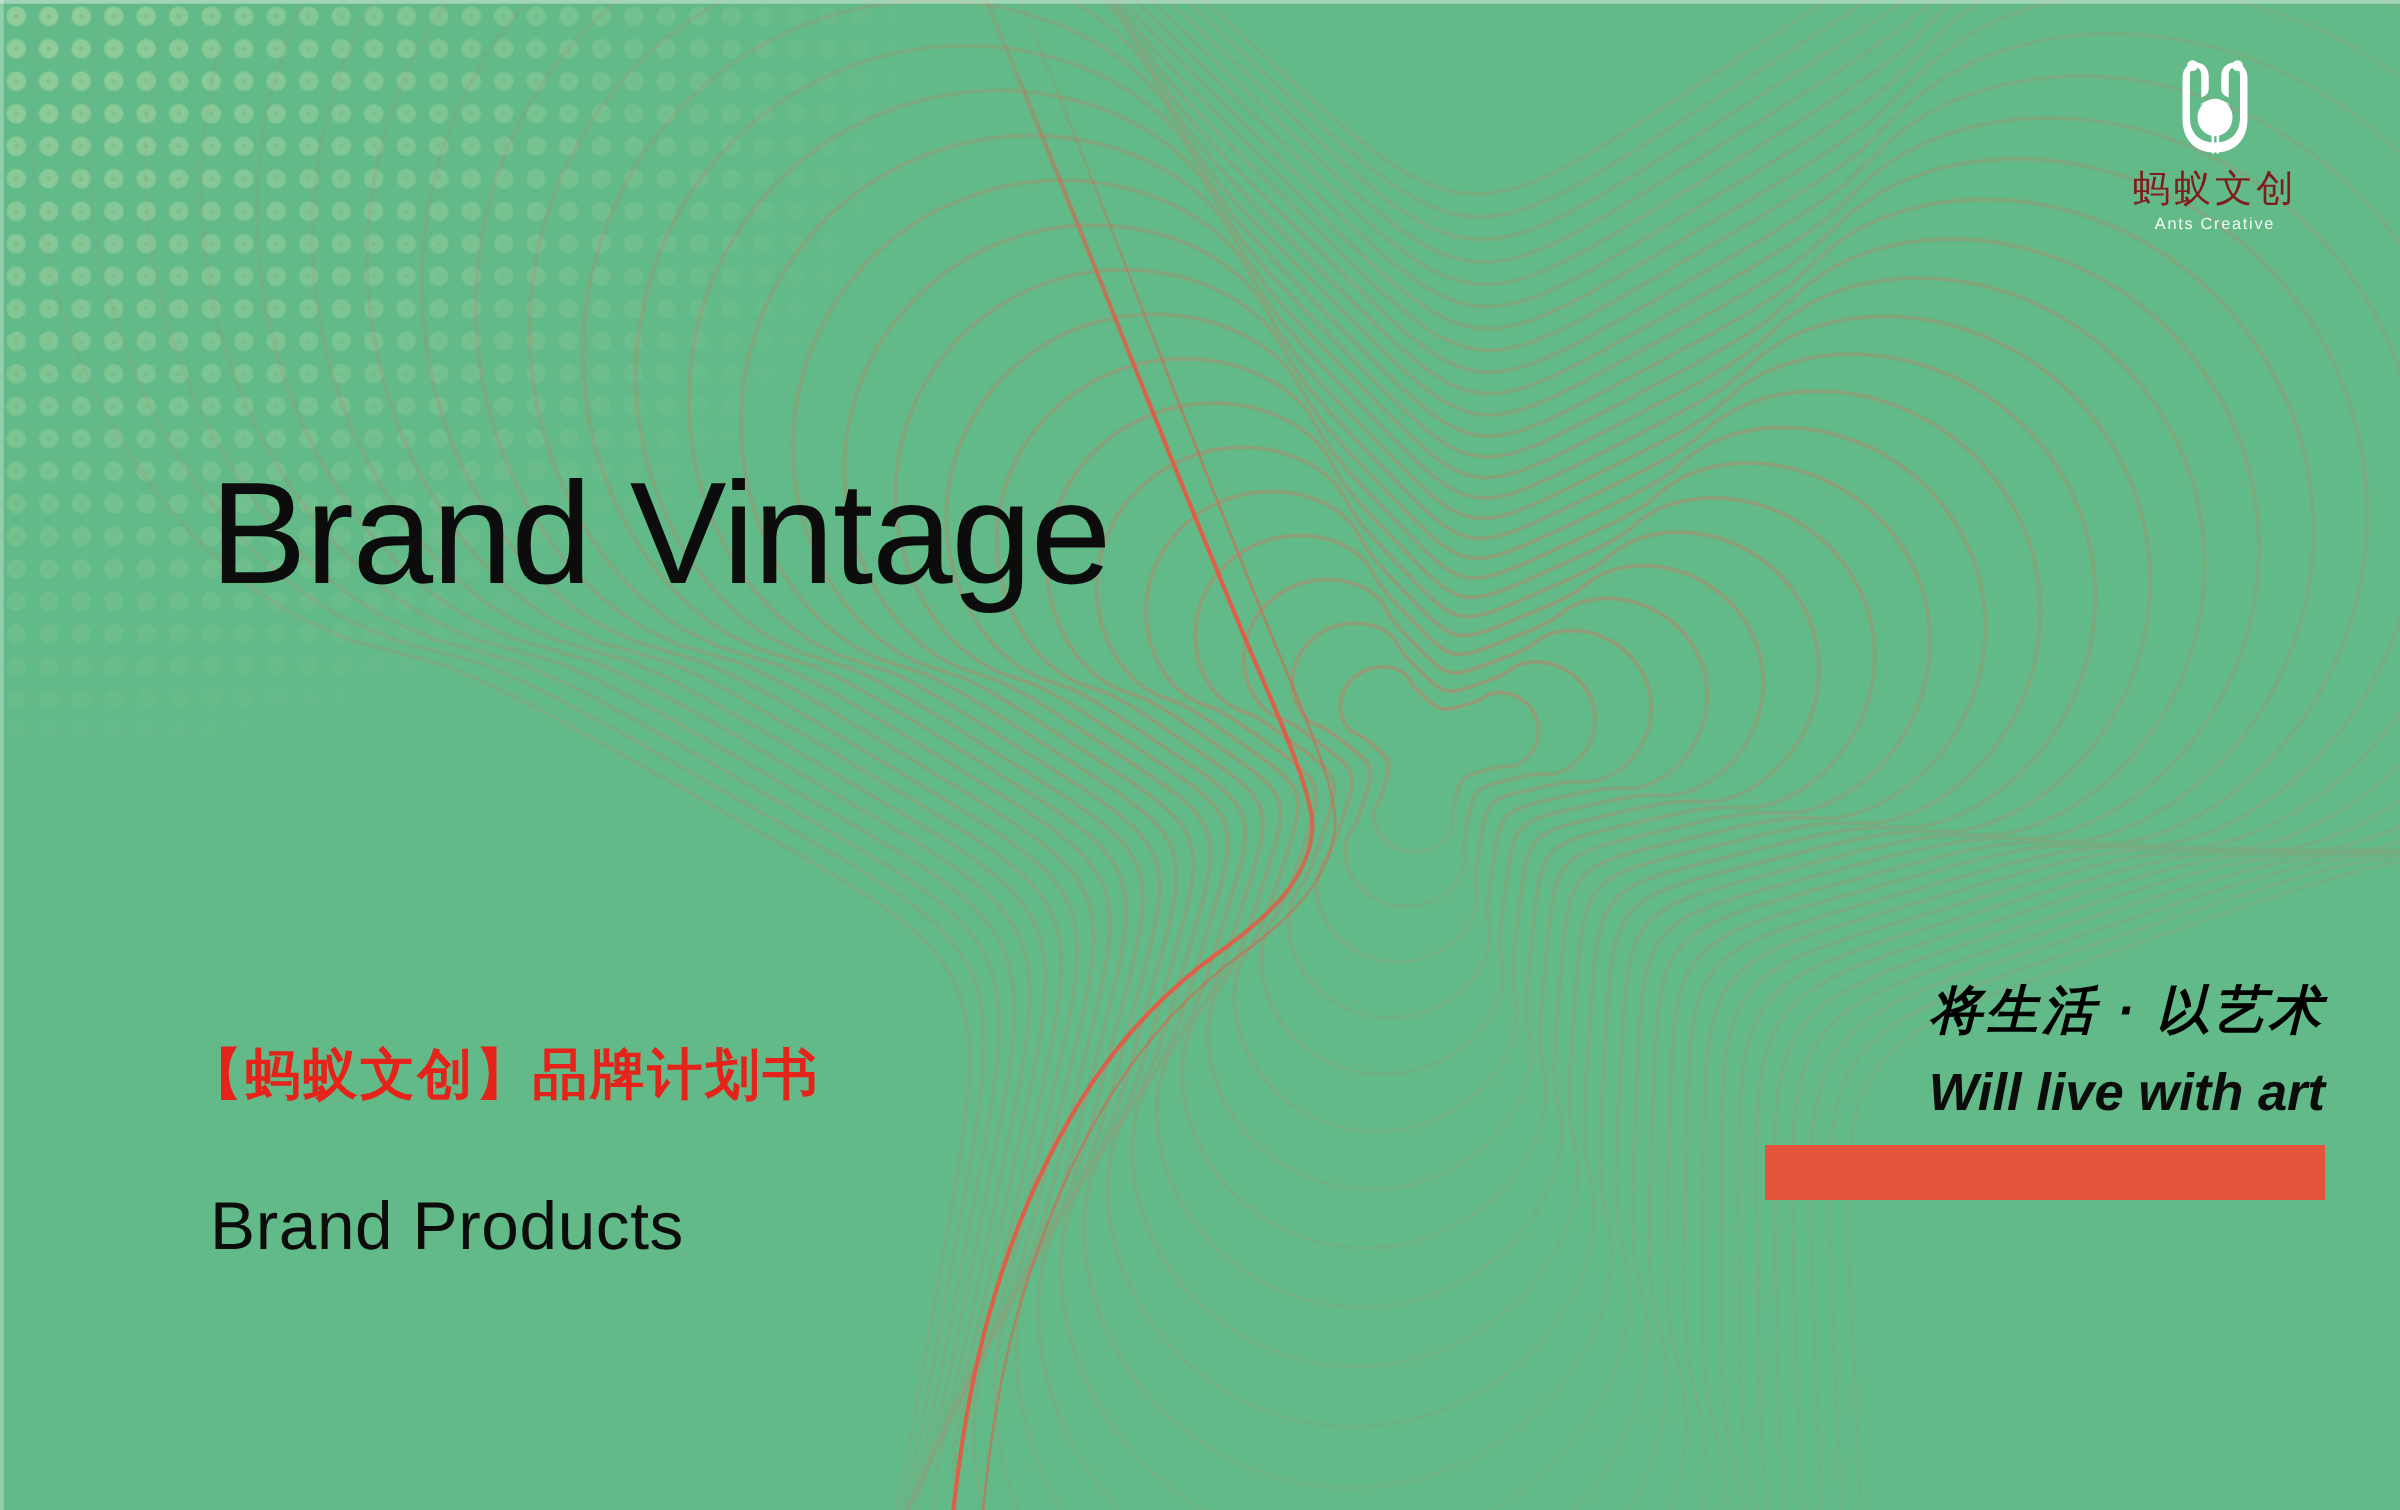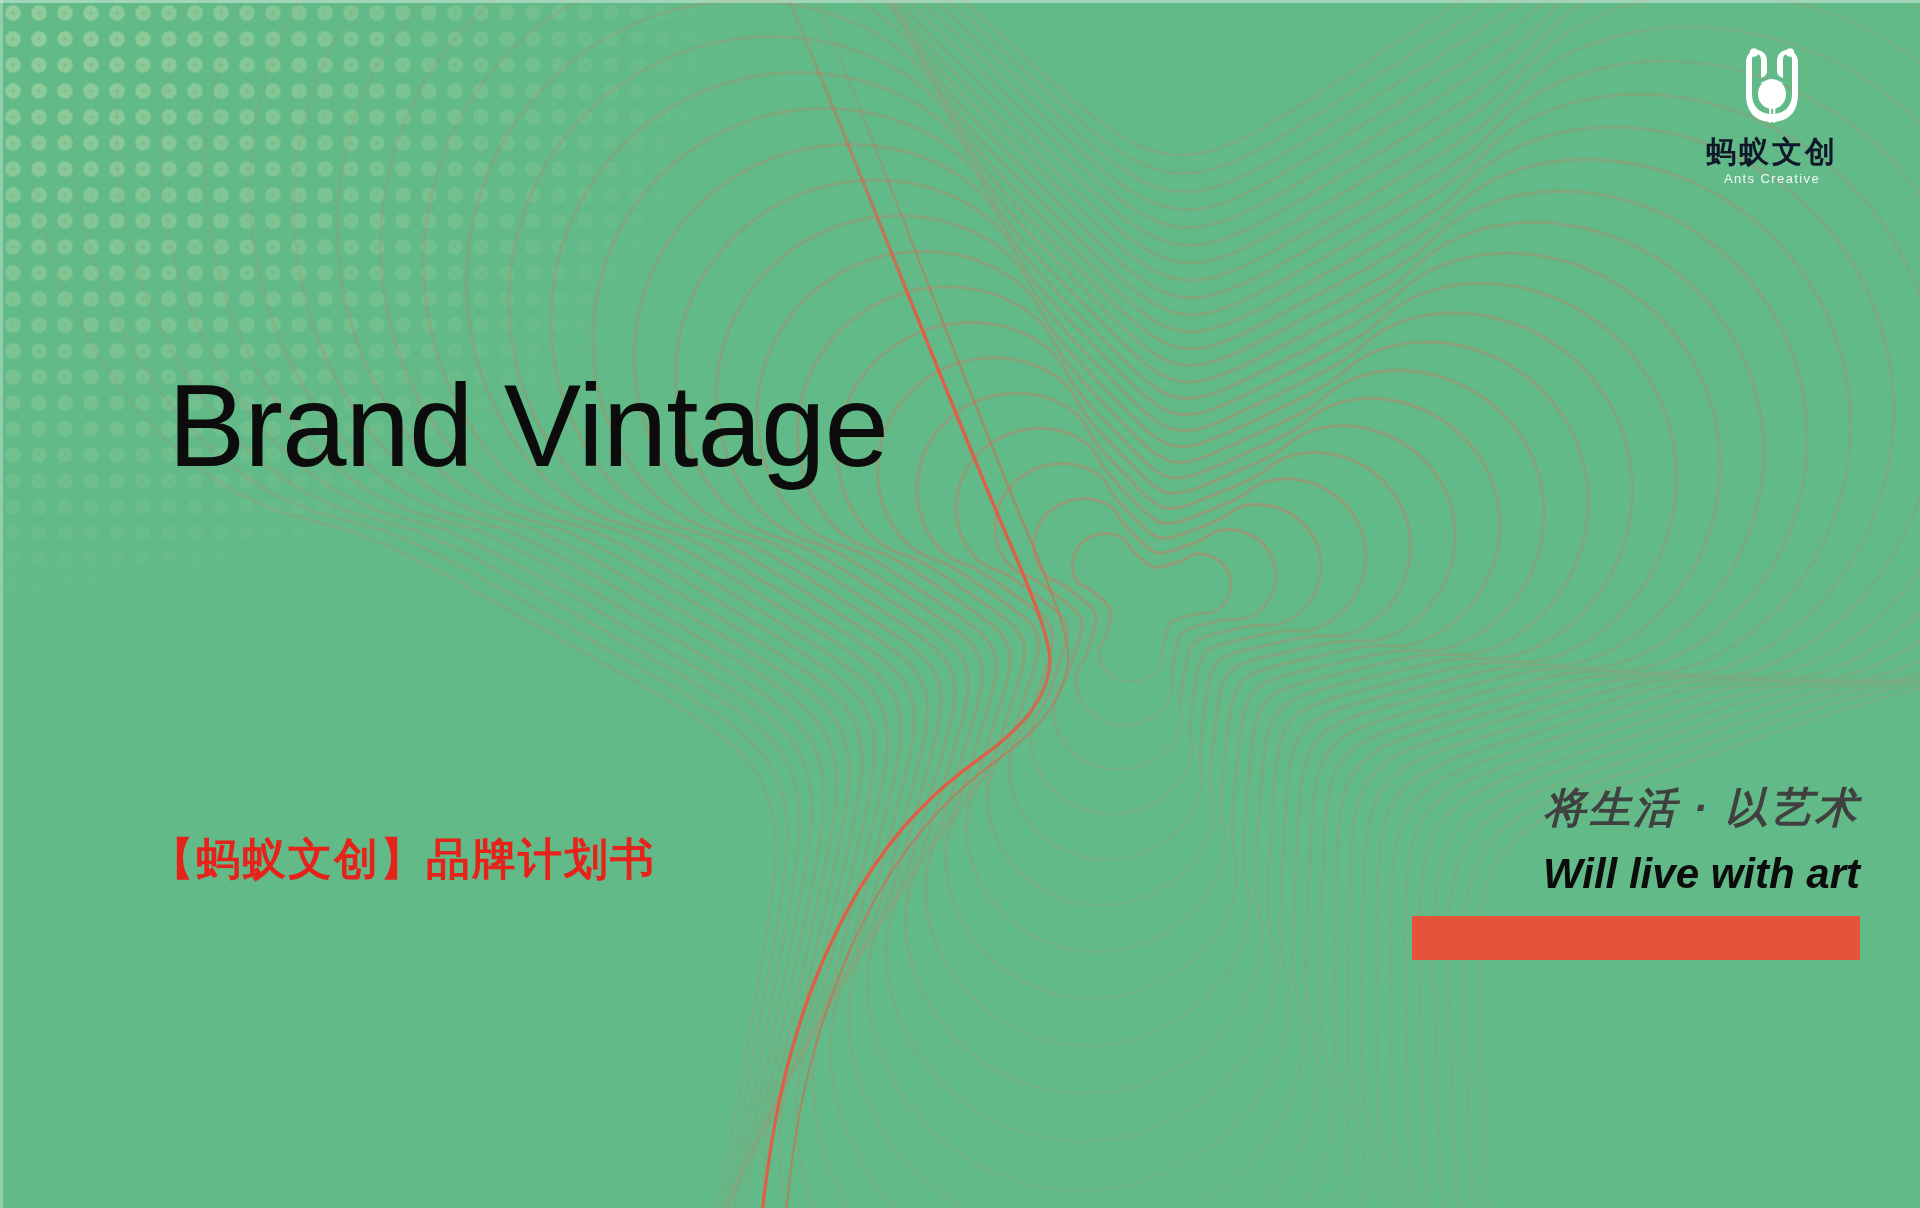--- a/index.html
+++ b/index.html
@@ -67,24 +67,24 @@
     top: 48px;
     width: 200px;
     text-align: center;
     color: #ffffff;
   }
   .logo-mark { display: block; margin: 0 auto; }
   .logo-cn {
     display: block;
     margin-top: 4px;
     font-size: 30px;
-    font-weight: 700;
+    font-weight: 400;
     letter-spacing: 3px;
     line-height: 1.05;
-    color: #0f172a;
+    color: #7f1d1d;
   }
   .logo-en {
     display: block;
     margin-top: 3px;
     font-size: 13px;
     font-weight: 400;
     letter-spacing: 1.4px;
     color: rgba(255,255,255,0.92);
   }
 
@@ -135,21 +135,21 @@
     width: 450px;
     text-align: right;
   }
   .tagline-cn {
     display: block;
     font-size: 42px;
     font-weight: 700;
     font-style: italic;
     letter-spacing: 3px;
     line-height: 1.22;
-    color: #404040;
+    color: #000000;
     white-space: nowrap;
   }
   .tagline-en {
     display: block;
     margin-top: 15px;
     font-size: 42px;
     font-weight: 700;
     font-style: italic;
     letter-spacing: 0px;
     line-height: 1.22;
@@ -263,20 +263,21 @@
     </svg>
     <span class="logo-cn">蚂蚁文创</span>
     <span class="logo-en">Ants Creative</span>
   </div>
 
   <div class="title-block">
     <span class="title-line">Brand Vintage</span>
   </div>
 
   <div class="sub-cn">【蚂蚁文创】品牌计划书</div>
+  <div class="sub-en">Brand Products</div>
 
   <div class="tagline">
     <span class="tagline-cn">将生活 · 以艺术</span>
     <span class="tagline-en">Will live with art</span>
   </div>
   <div class="tagline-bar"></div>
 
 </div>
 
 </body></html>

